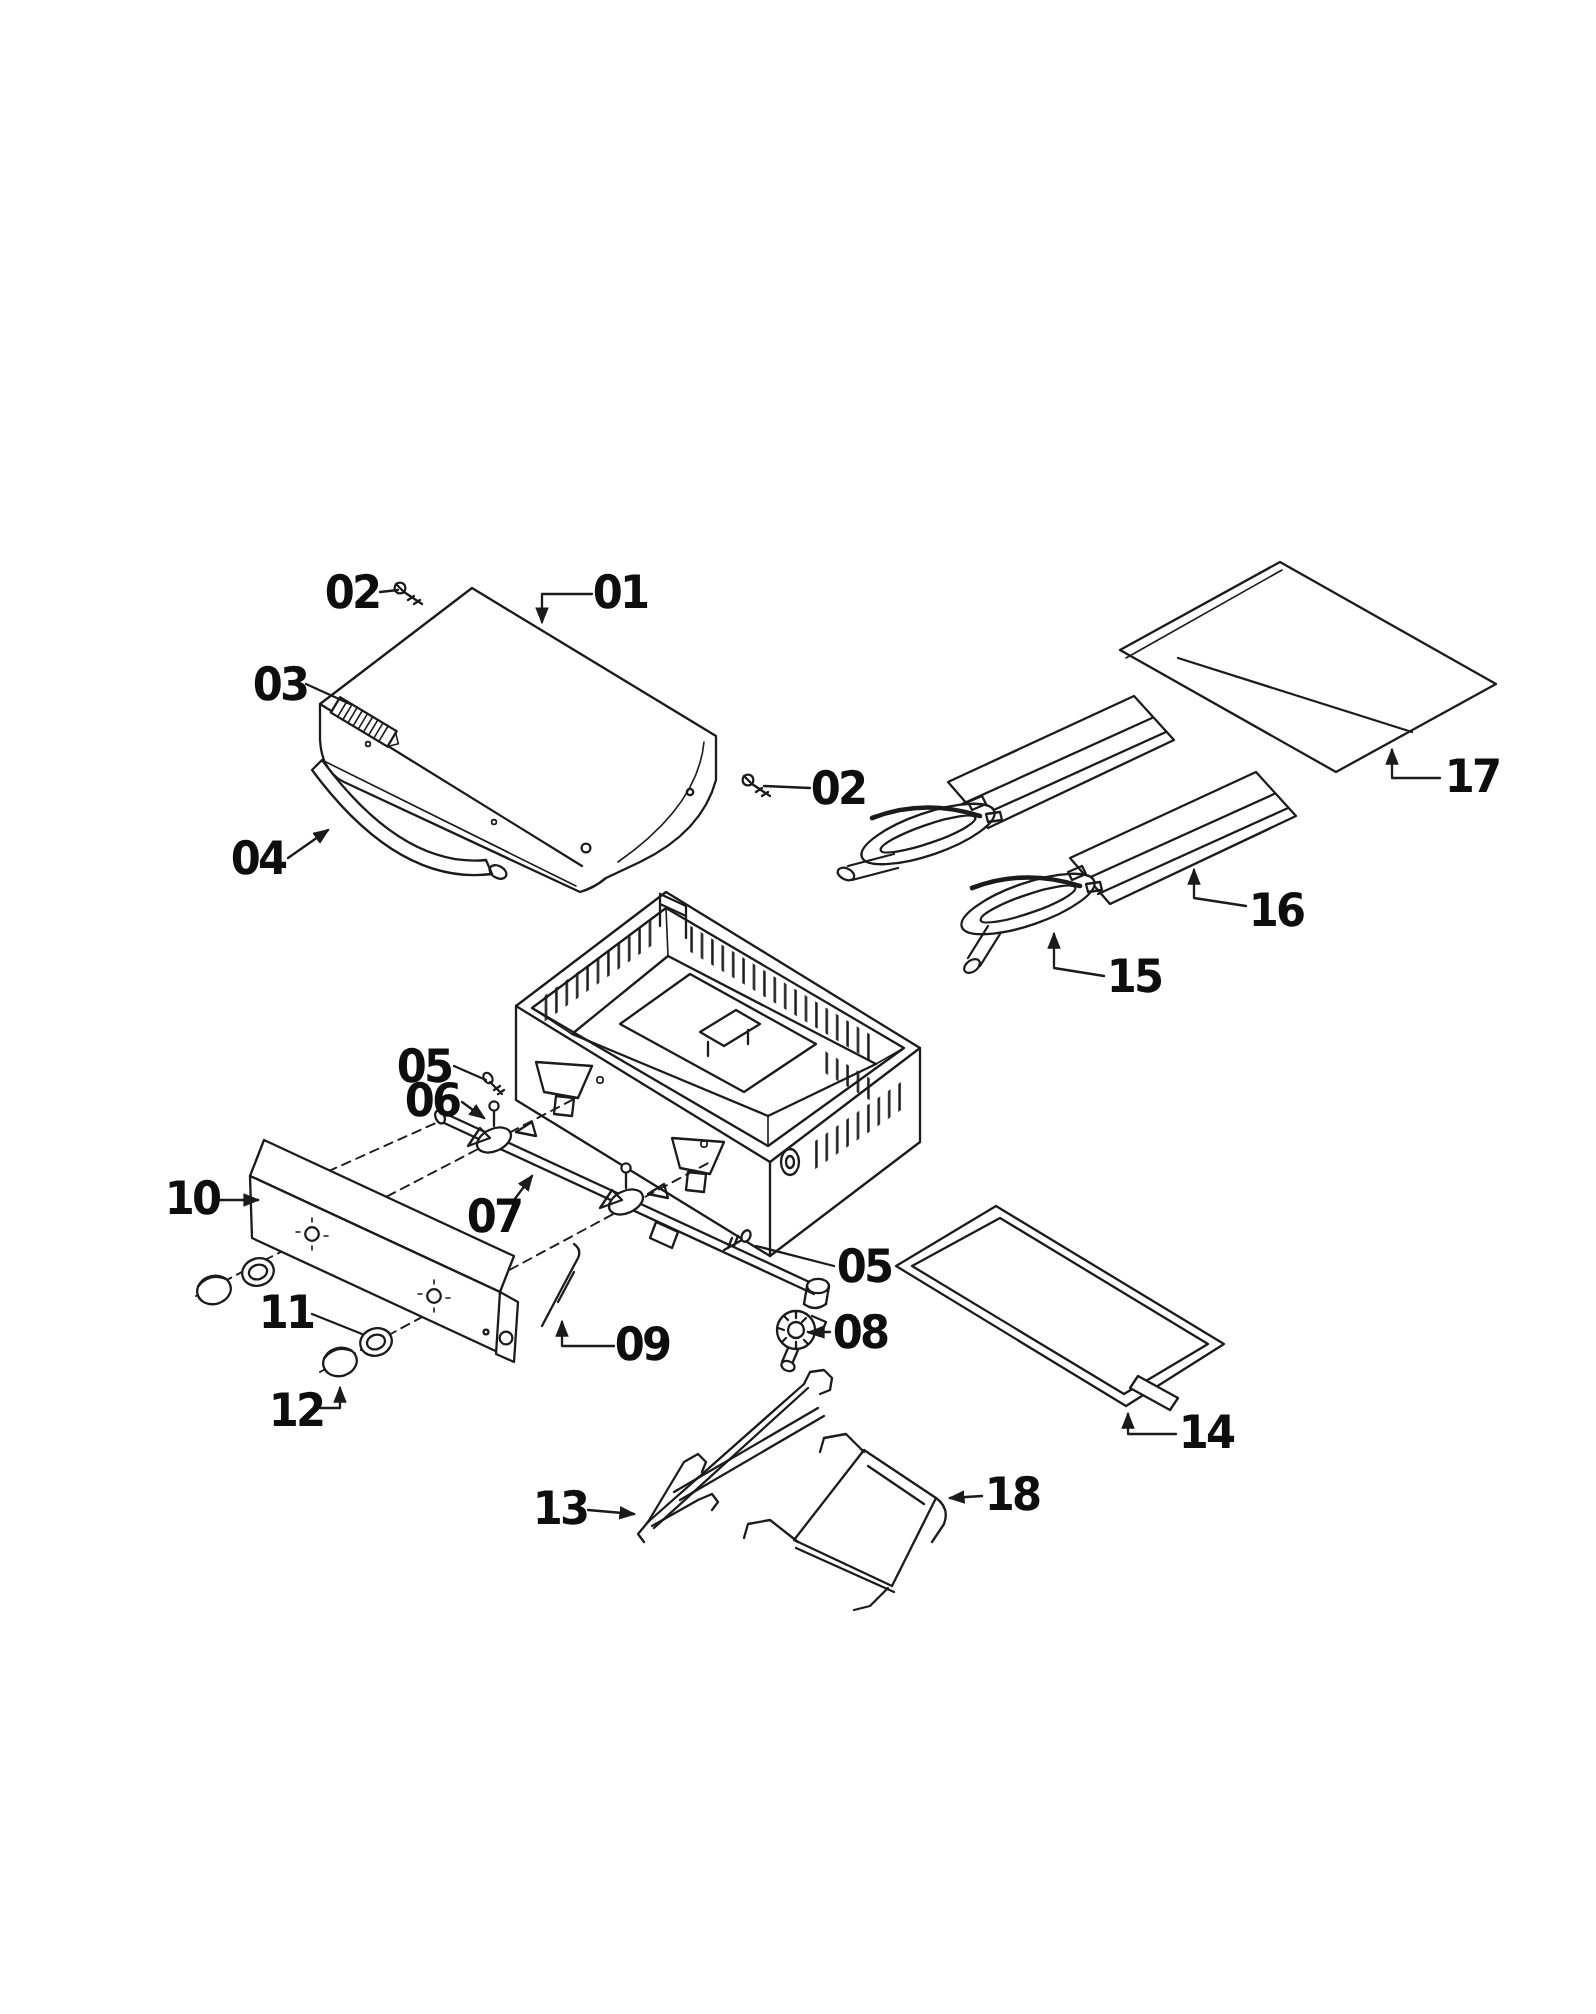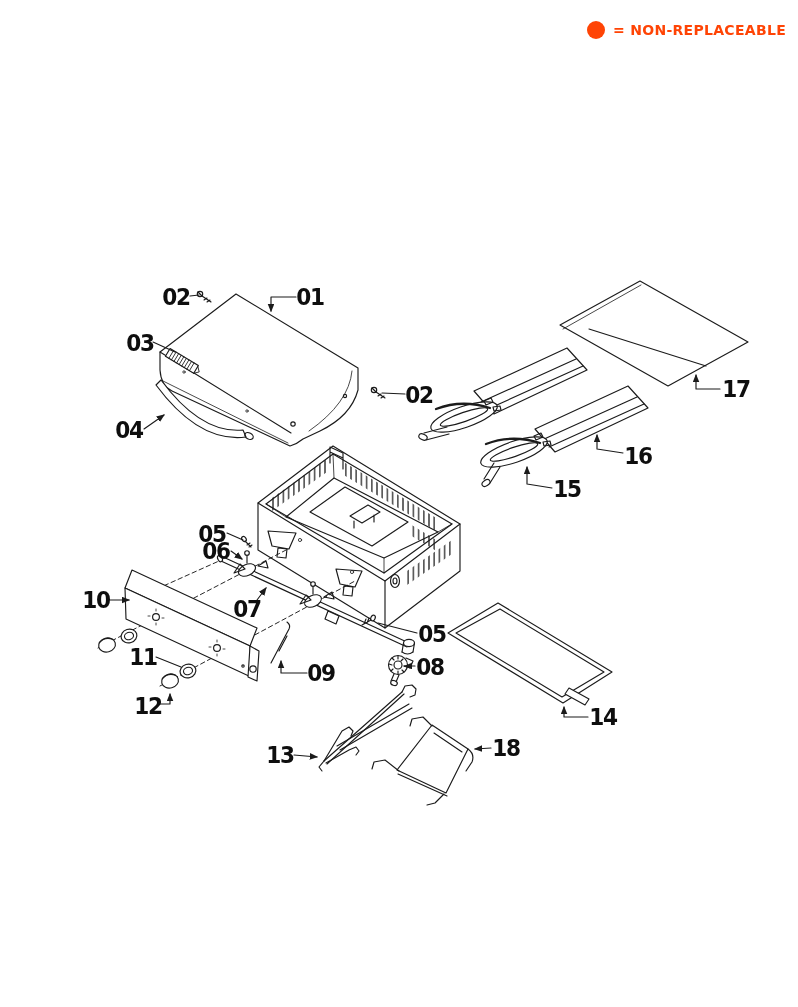--- a/index.html
+++ b/index.html
@@ -15,24 +15,20 @@
   .thick{stroke-width:2.3;}
   .dash{stroke-dasharray:4.5 3.2;stroke-width:.95;}
   .callout{position:absolute;transform:translate(-50%,-50%) scaleX(.94);
            font-weight:bold;font-size:23px;letter-spacing:-1.5px;color:#0e0e0e;white-space:nowrap;}
 </style>
 </head>
 <body>
 
 <div class="stage">
 
-  <div class="legend">
-    <span class="dot" style="background: rgb(255, 68, 5);"></span>
-    <span class="legend-text" style="color: rgb(255, 68, 5);">= NON-REPLACEABLE</span>
-  </div>
 
   <svg class="art" width="798" height="1007" viewBox="0 0 798 1007">
     <defs>
       <marker id="arr" viewBox="0 0 8 8" refX="6.5" refY="3" markerWidth="9" markerHeight="9" orient="auto" markerUnits="userSpaceOnUse">
         <path d="M0 0 L7.5 3 L0 6 Z" fill="#1b1b1b" stroke="none"></path>
       </marker>
       <pattern id="gb" patternUnits="userSpaceOnUse" width="4.4" height="4.4" patternTransform="rotate(-29)">
         <line x1="0" y1="2.2" x2="4.4" y2="2.2" stroke="#1b1b1b" stroke-width="1.15"></line>
       </pattern>
       <pattern id="vt" patternUnits="userSpaceOnUse" width="5.2" height="8">

